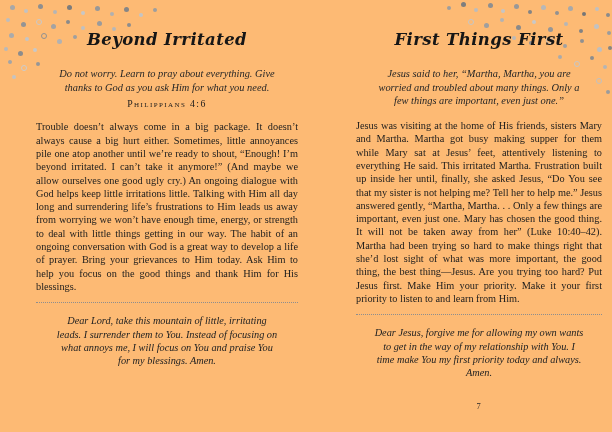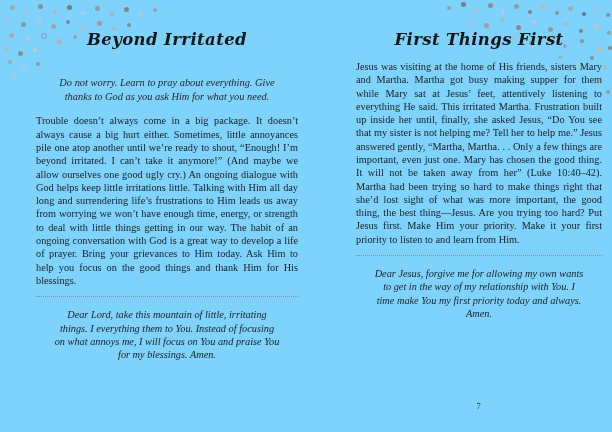--- a/index.html
+++ b/index.html
@@ -1,20 +1,20 @@
 <!DOCTYPE html>
 <html><head>
 <meta charset="utf-8">
 <style>
   html, body { margin: 0; padding: 0; background: #ffffff; }
   .spread {
     position: relative;
     width: 612px;
     height: 432px;
-    background: #7dd3fc;
+    background: #fdba74;
     overflow: hidden;
     font-family: "Liberation Serif", serif;
     color: #1e1e1e;
   }
   .decor-layer { position: absolute; inset: 0; pointer-events: none; }
   .dot { position: absolute; border-radius: 50%; }
 
   .page { position: absolute; top: 0; height: 100%; }
   .page-left  { left: 36px;  width: 262px; }
   .page-right { left: 356px; width: 246px; }
@@ -23,21 +23,21 @@
     margin: 30px 0 0 0;
     text-align: center;
     font-family: "DejaVu Serif", serif;
     font-style: italic;
     font-weight: 700;
     font-size: 16.5px;
     letter-spacing: 0.4px;
     color: #161616;
   }
   .epigraph {
-    margin: 27px auto 0 auto;
+    margin: 18px auto 0 auto;
     width: 88%;
     text-align: center;
     font-style: italic;
     font-size: 10.4px;
     line-height: 1.32;
     color: #262626;
   }
   .reference {
     margin: 4px 0 0 0;
     text-align: center;
@@ -149,26 +149,28 @@
       <span class="dot" style="left: 574px; top: 61px; width: 4px; height: 4px; border: 1px solid rgb(199, 199, 199); background: transparent;"></span>
       <span class="dot" style="left: 590px; top: 56px; width: 4px; height: 4px; background: rgb(141, 141, 141);"></span>
       <span class="dot" style="left: 603px; top: 65px; width: 4px; height: 4px; background: rgb(180, 180, 180);"></span>
       <span class="dot" style="left: 596px; top: 78px; width: 4px; height: 4px; border: 1px solid rgb(193, 193, 193); background: transparent;"></span>
       <span class="dot" style="left: 606px; top: 90px; width: 4px; height: 4px; background: rgb(155, 155, 155);"></span>
     </div>
 
   <section class="page page-left">
     <h1 class="title">Beyond Irritated</h1>
     <p class="epigraph">Do not worry. Learn to pray about everything. Give thanks to God as you ask Him for what you need.</p>
+    <p class="reference">Philippians 4:6</p>
     <p class="body-text">Trouble doesn’t always come in a big package. It doesn’t always cause a big hurt either. Sometimes, little annoyances pile one atop another until we’re ready to shout, “Enough! I’m beyond irritated. I can’t take it anymore!” (And maybe we allow ourselves one good ugly cry.) An ongoing dialogue with God helps keep little irritations little. Talking with Him all day long and surrendering life’s frustrations to Him leads us away from worrying we won’t have enough time, energy, or strength to deal with little things getting in our way. The habit of an ongoing conversation with God is a great way to develop a life of prayer. Bring your grievances to Him today. Ask Him to help you focus on the good things and thank Him for His blessings.</p>
     <div class="divider"></div>
-    <p class="prayer">Dear Lord, take this mountain of little, irritating things. I everything them to You. Instead of focusing on what annoys me, I will focus on You and praise You for my blessings. Amen.</p>
+    <p class="prayer">Dear Lord, take this mountain of little, irritating leads. I surrender them to You. Instead of focusing on what annoys me, I will focus on You and praise You for my blessings. Amen.</p>
   </section>
 
   <section class="page page-right">
     <h1 class="title">First Things First</h1>
+    <p class="epigraph">Jesus said to her, “Martha, Martha, you are worried and troubled about many things. Only a few things are important, even just one.”</p>
     <p class="body-text">Jesus was visiting at the home of His friends, sisters Mary and Martha. Martha got busy making supper for them while Mary sat at Jesus’ feet, attentively listening to everything He said. This irritated Martha. Frustration built up inside her until, finally, she asked Jesus, “Do You see that my sister is not helping me? Tell her to help me.” Jesus answered gently, “Martha, Martha. . . Only a few things are important, even just one. Mary has chosen the good thing. It will not be taken away from her” (Luke 10:40–42). Martha had been trying so hard to make things right that she’d lost sight of what was more important, the good thing, the best thing—Jesus. Are you trying too hard? Put Jesus first. Make Him your priority. Make it your first priority to listen to and learn from Him.</p>
     <div class="divider"></div>
     <p class="prayer">Dear Jesus, forgive me for allowing my own wants to get in the way of my relationship with You. I time make You my first priority today and always. Amen.</p>
     <div class="page-number">7</div>
   </section>
 
 </div>
 
 </body></html>

